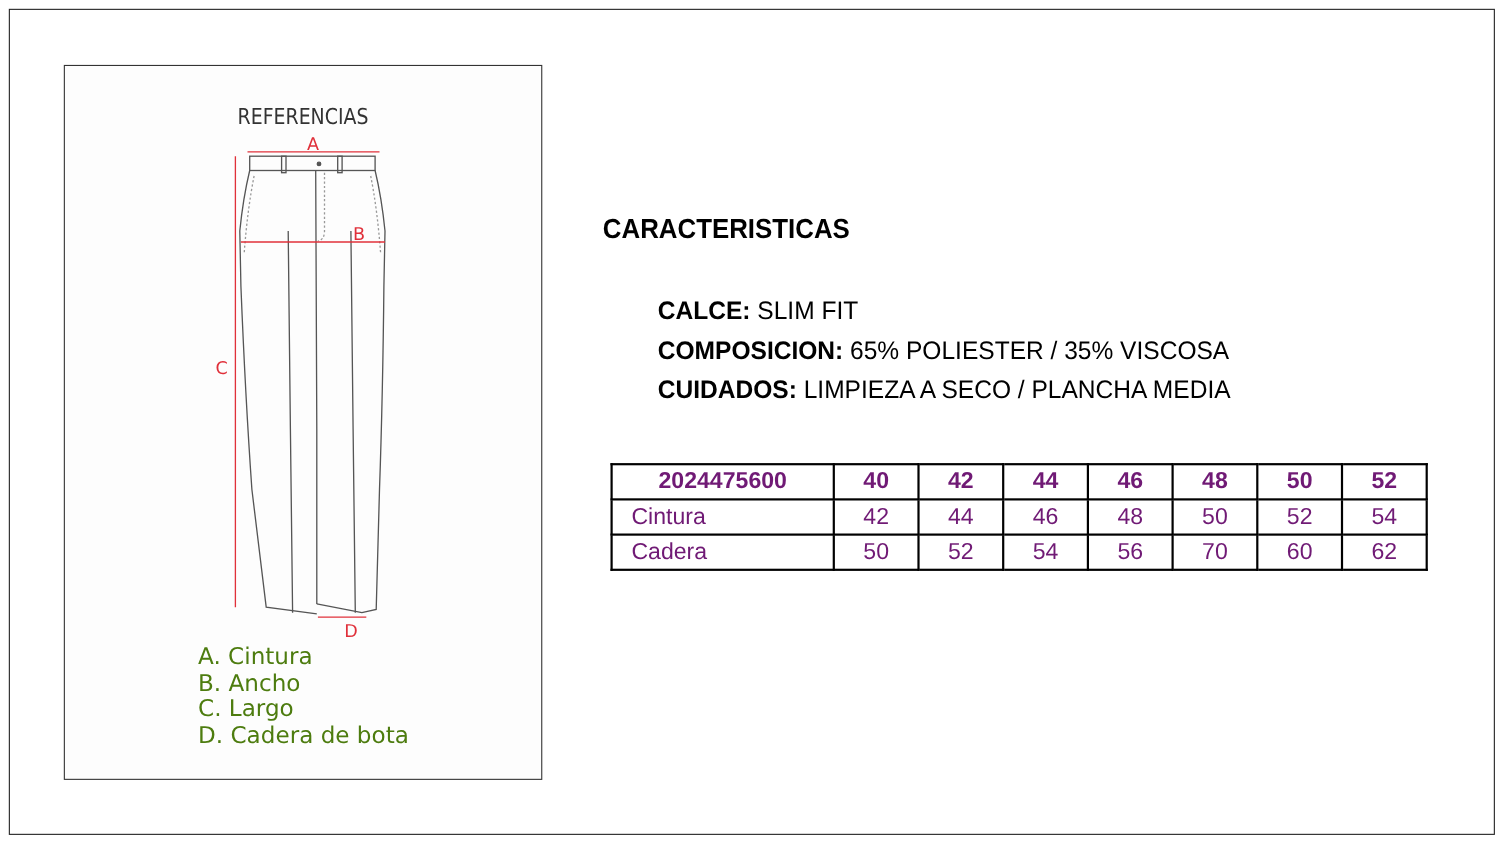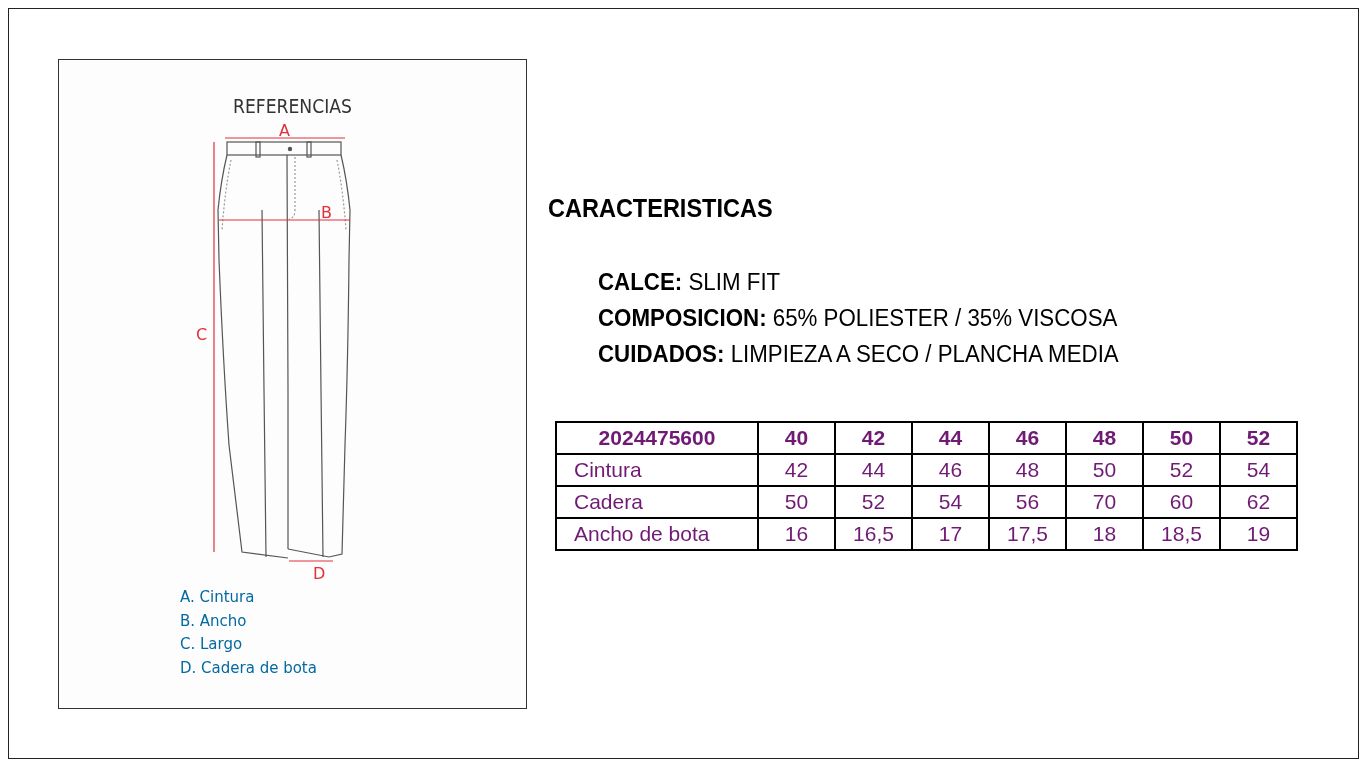--- a/index.html
+++ b/index.html
@@ -1,21 +1,21 @@
 <!DOCTYPE html>
 <html><head>
 <meta charset="utf-8">
 <style>
   html, body { margin:0; padding:0; background:#ffffff; }
   body { width:1366px; height:768px; position:relative; overflow:hidden; font-family:"Liberation Sans", sans-serif; }
   .frame { position:absolute; left:8px; top:8px; width:1351px; height:751px; border:1px solid #222; box-sizing:border-box; background:#fff; }
-  .ref-panel { position:absolute; left:58px; top:59px; width:469px; height:650px; border:1px solid #333; box-sizing:border-box; background:#fdfdfd; }
+  .ref-panel { position:absolute; left:58px; top:59px; width:435px; height:650px; border:1px solid #333; box-sizing:border-box; background:#fdfdfd; }
   .ref-title { position:absolute; left:0; width:100%; top:34px; text-align:center; font-size:20px; color:#333; letter-spacing:0px; font-family:"DejaVu Sans", sans-serif; font-weight:normal; transform:scaleX(0.86); }
   .pants-svg { position:absolute; left:0; top:0; }
-  .legend { position:absolute; left:121px; top:526px; font-family:"DejaVu Sans", sans-serif; font-size:15px; color:#0369a1; line-height:23.5px; }
+  .legend { position:absolute; left:121px; top:526px; font-family:"DejaVu Sans", sans-serif; font-size:21px; color:#4d7c0f; line-height:23.5px; }
   .legend div { white-space:nowrap; }
   .char-title { position:absolute; left:548px; top:194px; font-size:25px; font-weight:bold; color:#000; font-family:"Liberation Sans", sans-serif; transform:scaleX(0.94); transform-origin:left; }
   .char-lines { position:absolute; left:550px; top:264px; font-size:23px; color:#000; line-height:36px;margin-left:48px; }
   .char-lines .row { white-space:nowrap; transform:scaleX(0.97); transform-origin:left; }
   .char-lines b { font-weight:bold; }
   table.sizes { position:absolute; left:555px; top:421px; border-collapse:collapse; font-size:21px; color:#701a75; }
   table.sizes td, table.sizes th { border:2px solid #000; height:30px; padding:0 3px; text-align:center; font-weight:normal; }
   table.sizes th { font-weight:bold; }
   table.sizes td.label { text-align:left;padding-left:17px; }
   .col0 { width:194px; }
@@ -105,24 +105,14 @@
   <tr>
     <td class="label">Cadera</td>
     <td>50</td>
     <td>52</td>
     <td>54</td>
     <td>56</td>
     <td>70</td>
     <td>60</td>
     <td>62</td>
   </tr>
-  <tr>
-    <td class="label">Ancho de bota</td>
-    <td>16</td>
-    <td>16,5</td>
-    <td>17</td>
-    <td>17,5</td>
-    <td>18</td>
-    <td>18,5</td>
-    <td>19</td>
-  </tr>
 </tbody>
   </table>
 
 </body></html>

